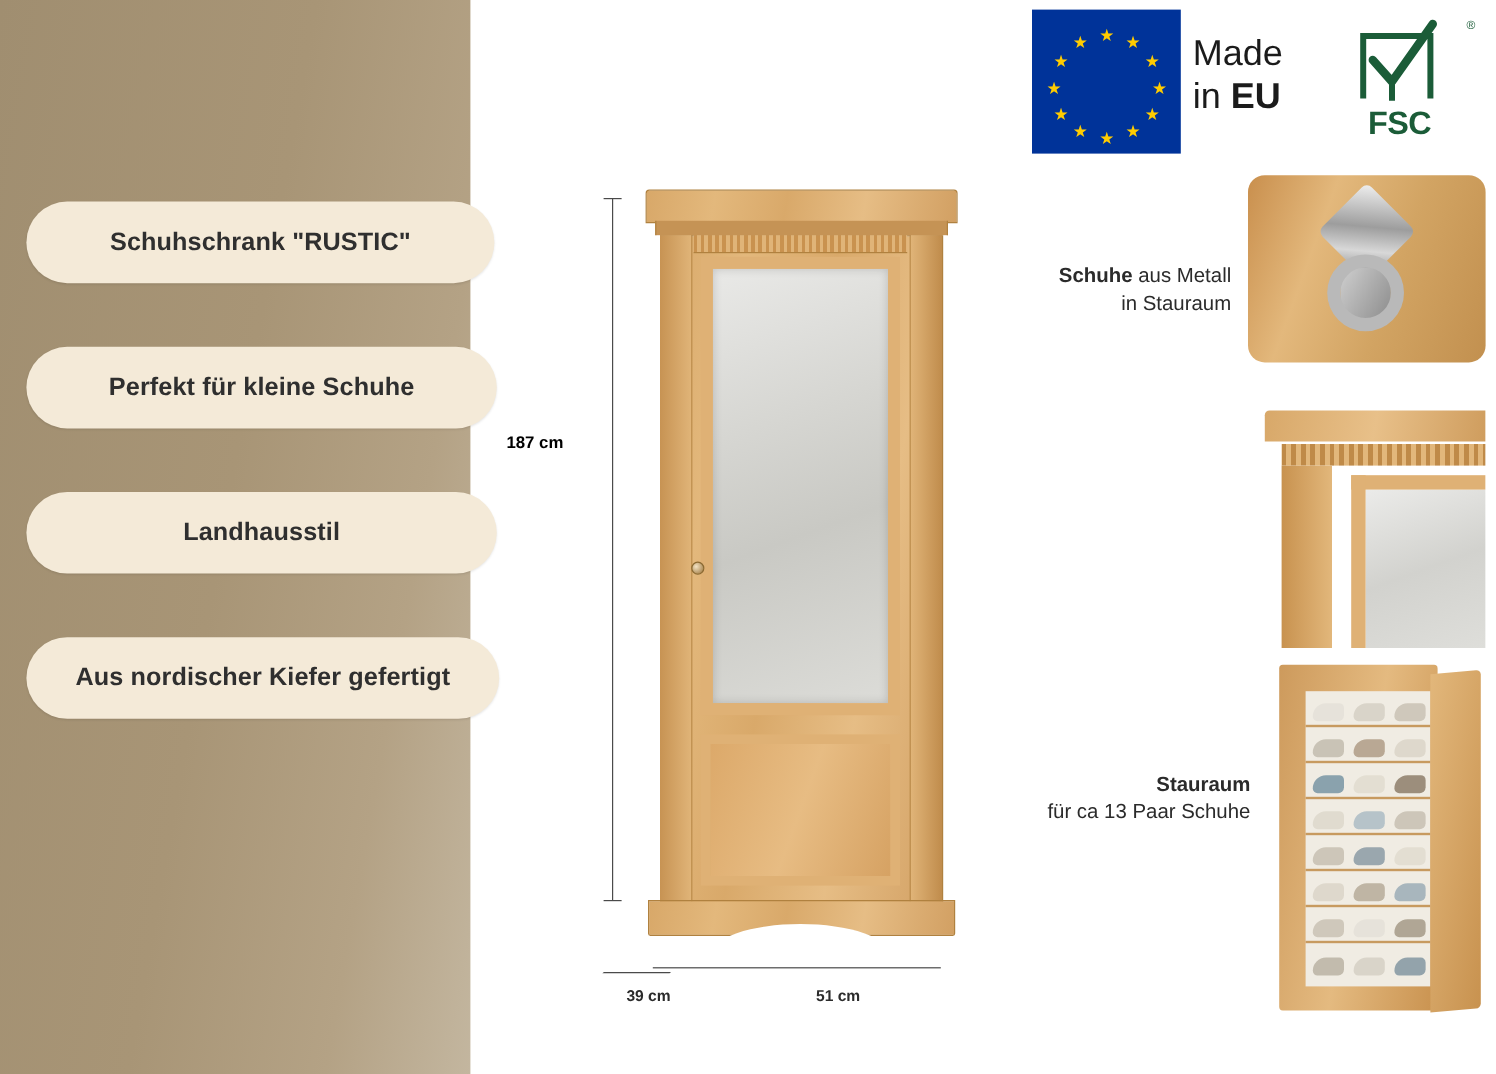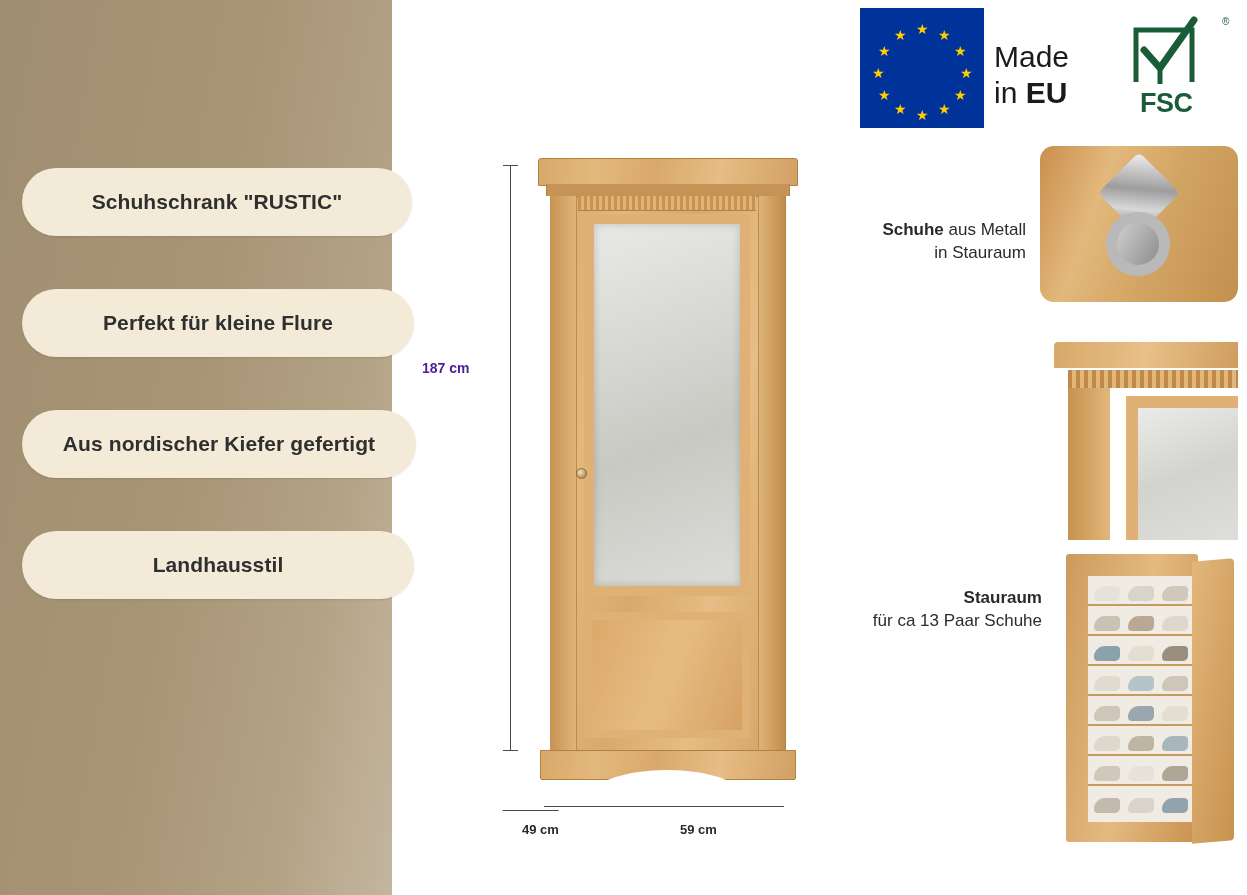--- a/index.html
+++ b/index.html
@@ -78,21 +78,21 @@
     background: #4a4a4a;
   }
   .dim-cap-top { top: 165px; }
   .dim-cap-bot { top: 750px; }
   .dim-label-h {
     position: absolute;
     left: 30px;
     top: 360px;
     font-size: 14px;
     font-weight: bold;
-    color: #4c1d95;
+    color: #000000;
   }
   .dim-line-w {
     position: absolute;
     left: 152px;
     top: 806px;
     width: 240px; height: 1px;
     background: #4a4a4a;
   }
   .dim-line-d {
     position: absolute;
@@ -221,21 +221,21 @@
     background: #003399;
   }
   .eu-star {
     position: absolute;
     color: #ffcc00;
     font-size: 14px;
     line-height: 1;
   }
   #made-in-eu {
     position: absolute;
-    left: 142px; top: 40px;
+    left: 142px; top: 28px;
     font-size: 30px;
     color: #1b1b1b;
   }
   #made-in-eu .line1 { display:block; }
   #made-in-eu .line2 { display:block; margin-top: 2px; }
   #made-in-eu b { font-weight: bold; }
   #fsc-badge {
     position: absolute;
     left: 266px; top: 14px;
     width: 118px; height: 110px;
@@ -373,45 +373,45 @@
   }
   #store-door {
     position: absolute;
     left: 132px; top: 12px;
     width: 42px; height: 282px;
     background: linear-gradient(100deg,#e2b77b,#c8924f);
     border-radius: 0 4px 4px 0;
     transform: skewY(-5deg);
   }
   #caption-storage {
-    left: 0; top: 586px;
+    left: 0; top: 642px;
     width: 190px;
   }
 </style>
 </head>
 <body>
 
 <div id="left-panel">
   <div id="feature-list">
 
     <div class="feature-pill w1">
       <div class="feature-text">Schuhschrank "RUSTIC"</div>
     </div>
 
 
     <div class="feature-pill w3">
-      <div class="feature-text">Perfekt für kleine Flure</div>
+      <div class="feature-text">Perfekt für kleine Schuhe</div>
+    </div>
+
+    <div class="feature-pill w5">
+      <div class="feature-text">Landhausstil</div>
     </div>
 
     <div class="feature-pill w4">
       <div class="feature-text">Aus nordischer Kiefer gefertigt</div>
-    </div>
-
-    <div class="feature-pill w5">
-      <div class="feature-text">Landhausstil</div>
     </div>
 
   </div>
 </div>
 
 <div id="center-area">
 
   <div class="dim-line-v"></div>
   <div class="dim-cap-top"></div>
   <div class="dim-cap-bot"></div>
@@ -426,22 +426,22 @@
     <div id="cab-frieze"></div>
     <div id="mirror-frame"></div>
     <div id="knob"></div>
     <div id="door-panel"></div>
     <div id="cab-plinth" class="pine"></div>
     <div id="cab-foot-arch"></div>
   </div>
 
   <div class="dim-line-w"></div>
   <div class="dim-line-d"></div>
-  <div class="dim-label-d">49 cm</div>
-  <div class="dim-label-w">59 cm</div>
+  <div class="dim-label-d">39 cm</div>
+  <div class="dim-label-w">51 cm</div>
 </div>
 
 <div id="right-col">
 
   <div id="eu-flag">
     <span class="eu-star" style="left:56px; top:14px;">★</span>
     <span class="eu-star" style="left:78px; top:20px;">★</span>
     <span class="eu-star" style="left:94px; top:36px;">★</span>
     <span class="eu-star" style="left:100px; top:58px;">★</span>
     <span class="eu-star" style="left:94px; top:80px;">★</span>

